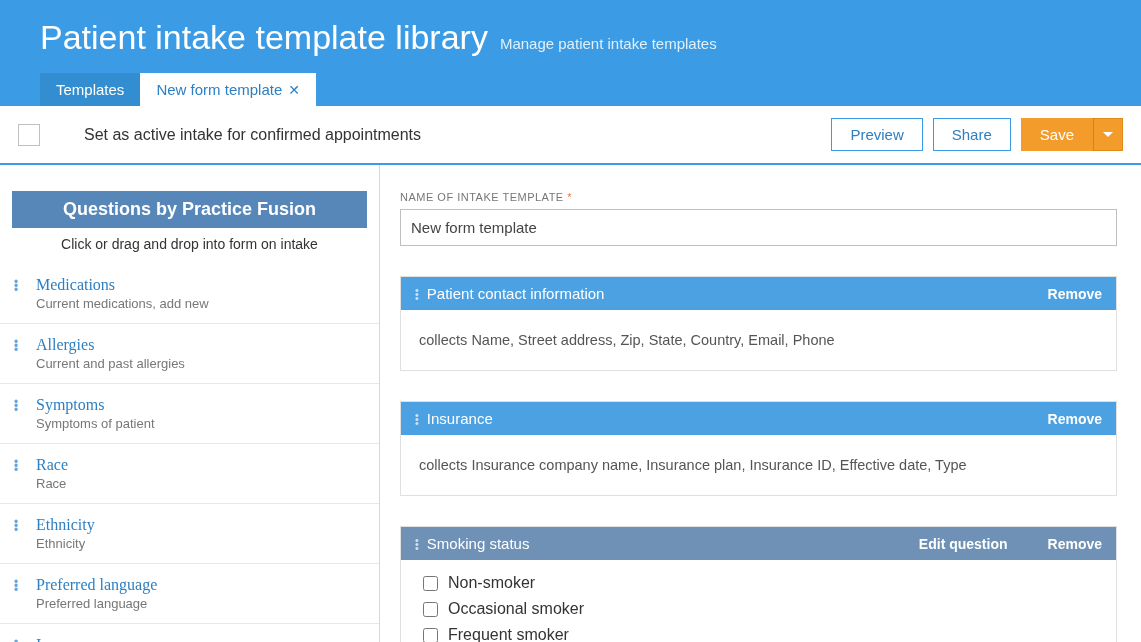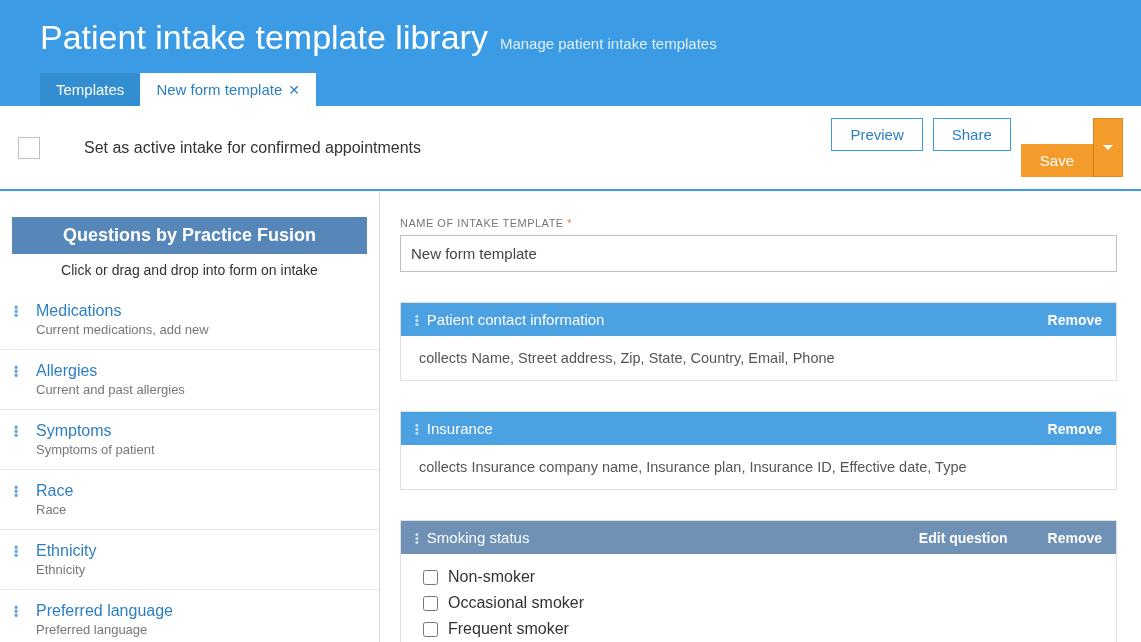--- a/index.html
+++ b/index.html
@@ -42,21 +42,21 @@
 .toolbar-label { font-size: 16px; color: #333; flex: 1; }
 .toolbar-actions { display: flex; gap: 10px; align-items: flex-start; }
 .btn {
   padding: 7px 18px;
   border: 1px solid #3b9be5;
   background: #fff;
   color: #2d7fc2;
   font-size: 15px;
   cursor: pointer;
 }
-.btn-primary { background: #f39c2c; border-color: #f39c2c; color: #fff; margin-top: 26px; }
+.btn-primary { background: #f39c2c; border-color: #f39c2c; color: #fff; }
 .btn-chevron {
   background: #f39c2c; border: 1px solid #e08a1a; border-left: 1px solid #d88020;
   color: #fff; padding: 7px 9px; cursor: pointer;
   display: flex; align-items: center;
 }
 .chev-down { width: 0; height: 0; border-left: 5px solid transparent; border-right: 5px solid transparent; border-top: 5px solid #fff; }
 
 .main { display: flex; }
 
 .sidebar {
@@ -82,21 +82,21 @@
 }
 .drag-dots {
   position: absolute;
   left: 14px; top: 16px;
   color: #6aa6d8;
   font-size: 12px;
   line-height: 4px;
   letter-spacing: 0;
 }
 .drag-dots span { display: block; }
-.q-title { color: #2d7fc2; font-size: 16px; margin-bottom: 2px; }
+.q-title { color: #2d7fc2; font-size: 16px; margin-bottom: 2px; font-family: Liberation Serif, serif; }
 .q-sub { color: #777; font-size: 13px; }
 
 .content { flex: 1; padding: 26px 24px 20px 20px; }
 .field-label { font-size: 11px; letter-spacing: 0.5px; color: #777; text-transform: uppercase; margin-bottom: 6px; }
 .req { color: #e07b3a; }
 .text-input {
   width: 100%;
   padding: 9px 10px;
   border: 1px solid #bfbfbf;
   font-size: 15px;
@@ -107,21 +107,21 @@
 .section-header {
   display: flex;
   align-items: center;
   padding: 8px 14px;
   color: #fff;
 }
 .section-blue .section-header { background: #4ca1e3; }
 .section-muted .section-header { background: #6e91b5; }
 .section-title { flex: 1; font-size: 15px; font-weight: 400; margin-left: 8px; }
 .section-action { color: #fff; font-size: 14px; cursor: pointer; font-weight: 600; margin-left: 40px; }
-.section-body { padding: 14px 18px; color: #555; font-size: 14.5px; }
+.section-body { padding: 22px 18px; color: #555; font-size: 14.5px; }
 .hdr-dots { color: #cfe3f4; font-size: 11px; line-height: 4px; }
 .hdr-dots span { display: block; }
 
 .check-list { padding: 14px 22px; }
 .check-row { display: flex; align-items: center; gap: 10px; margin-bottom: 8px; font-size: 16px; color: #333; }
 .check-row input { width: 15px; height: 15px; }
 </style>
 </head>
 <body>
 

